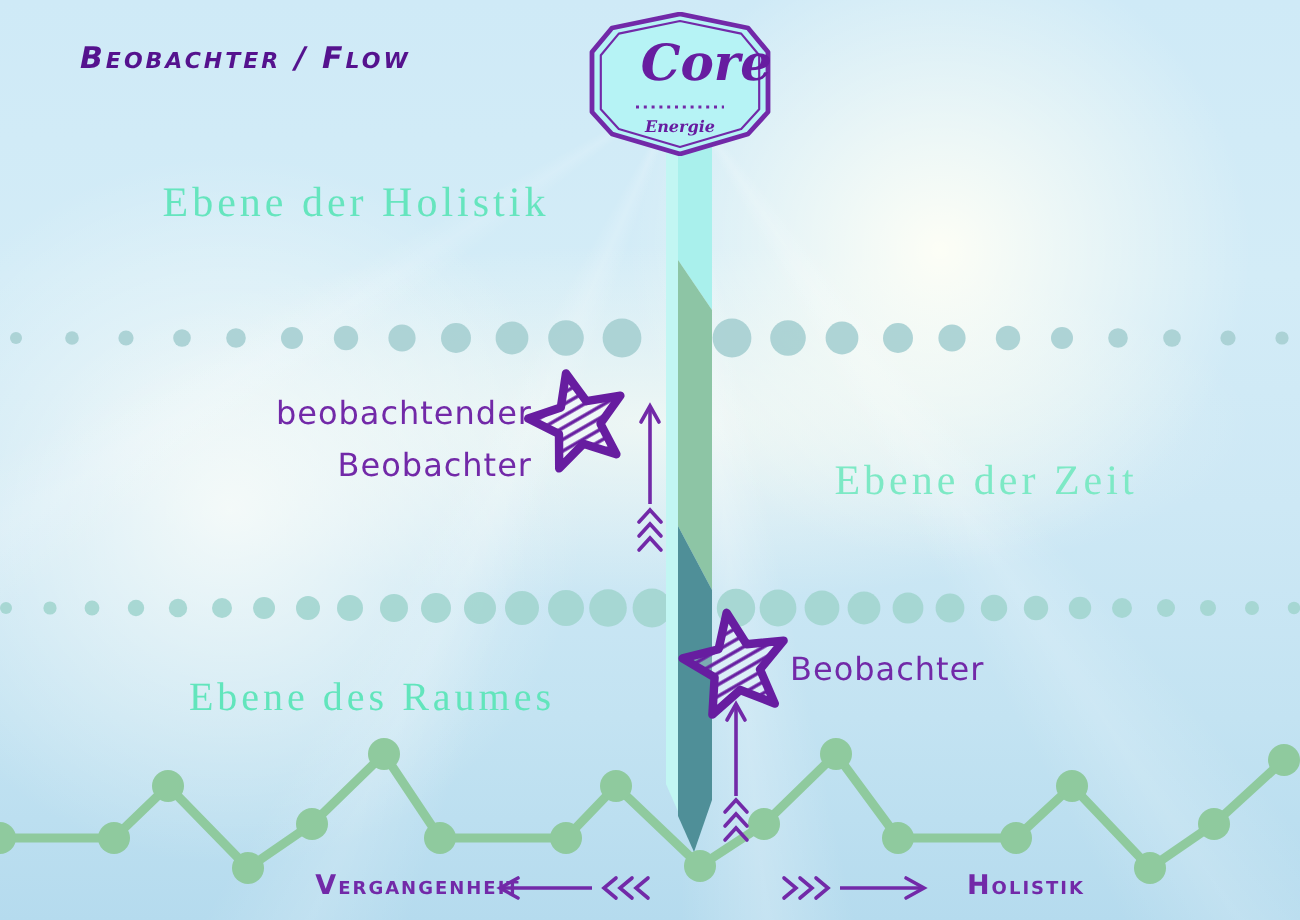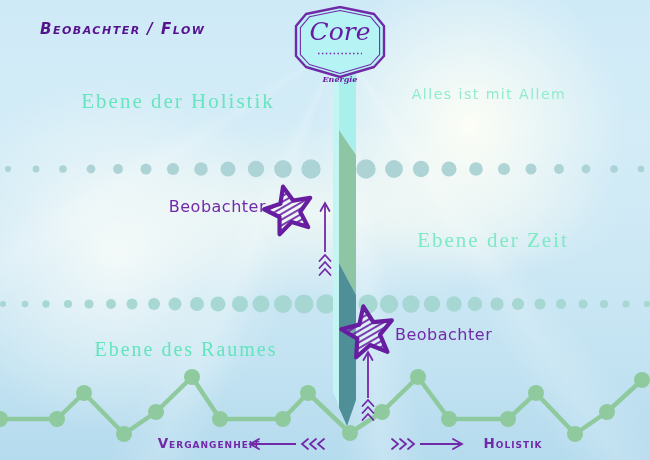--- a/index.html
+++ b/index.html
@@ -44,28 +44,28 @@
   .timelabel {
     font-variant:small-caps; font-weight:bold;
     font-size:13.5px; letter-spacing:1px; color:#7229a8; top:435px;
   }
   .past   { left:209px; }
   .today  { left:340px;margin-top:32px; }
   .future { left:513px; }
 
   .badge { position:absolute; left:294px; top:6px; width:92px; height:72px; }
   .badge .btitle {
-    position:absolute; left:0; right:0; top:11px; text-align:center;
+    position:absolute; left:0; right:0; top:11px; text-align:right;
     font-family:"DejaVu Serif","Liberation Serif",serif;
-    font-style:italic; font-weight:normal; font-size:25px; color:#671da0;
+    font-style:italic; font-weight:bold; font-size:25px; color:#671da0;
   }
   .badge .bsub {
     position:absolute; left:0; right:0; top:52px; text-align:center;
     font-family:"DejaVu Serif","Liberation Serif",serif;
-    font-style:italic; font-weight:bold; font-size:8px; color:#671da0;margin-top:16px;
+    font-style:italic; font-weight:bold; font-size:8px; color:#671da0;
   }
 </style>
 </head>
 <body>
 
 <div class="rays"></div>
 
 <svg id="gfx" width="650" height="460" viewBox="0 0 650 460">
   <defs>
     <pattern id="hatch" patternUnits="userSpaceOnUse" width="5" height="5" patternTransform="rotate(60)">
@@ -181,27 +181,27 @@
   </svg>
   <div class="btitle">Core</div>
   <div class="bsub">Energie</div>
 </div>
 
 <div class="txt title">Beobachter / Flow</div>
 
 <div class="txt mint center holistik">Ebene der Holistik</div>
 
 <div class="txt mint2 center alles">
-  <div>Alles ist mit Allem</div>
 </div>
 
 <div class="txt mint center zeit">Ebene der Zeit</div>
 <div class="txt mint center raumes">Ebene des Raumes</div>
 
 <div class="txt plabel observer2">
+  <div>beobachtender</div>
   <div>Beobachter</div>
 </div>
 
 <div class="txt plabel observer1">Beobachter</div>
 
 <div class="txt timelabel center past">Vergangenheit</div>
 <div class="txt timelabel center today">Heute</div>
 <div class="txt timelabel center future">Holistik</div>
 
 </body></html>

